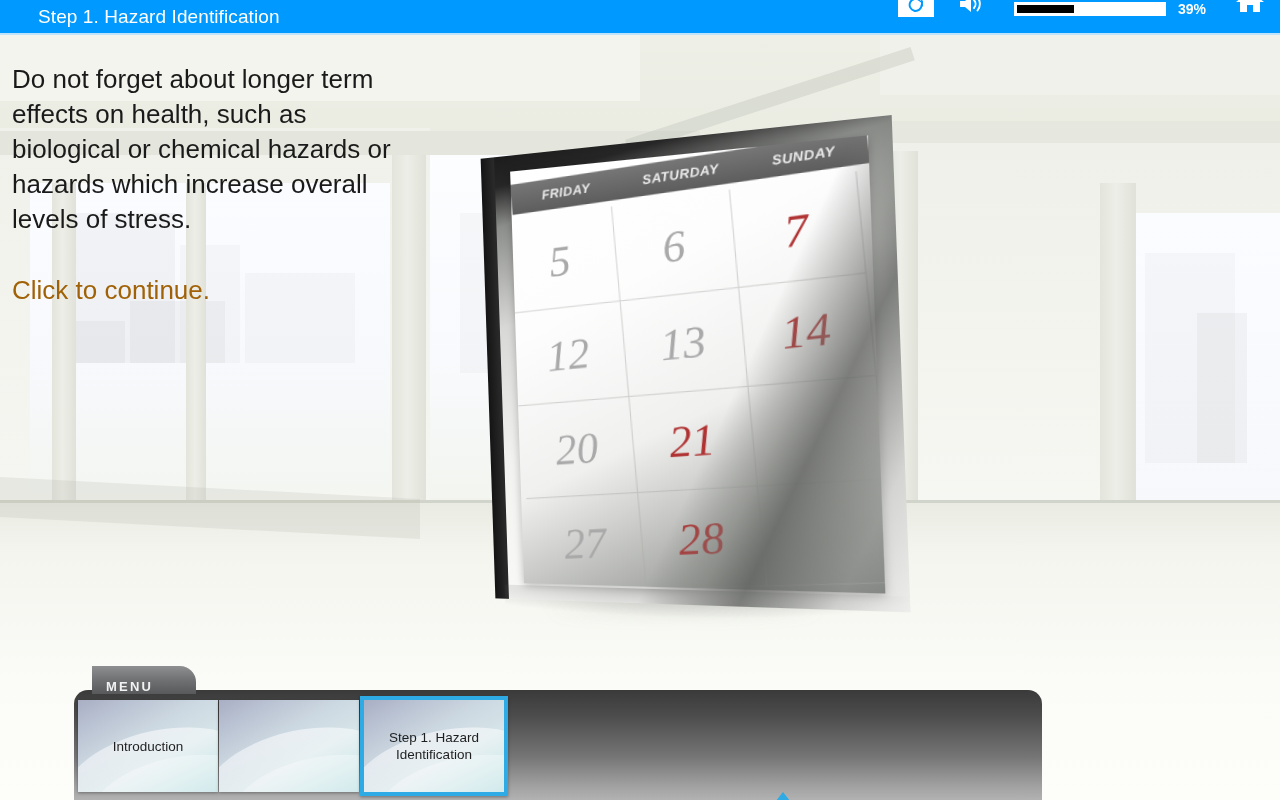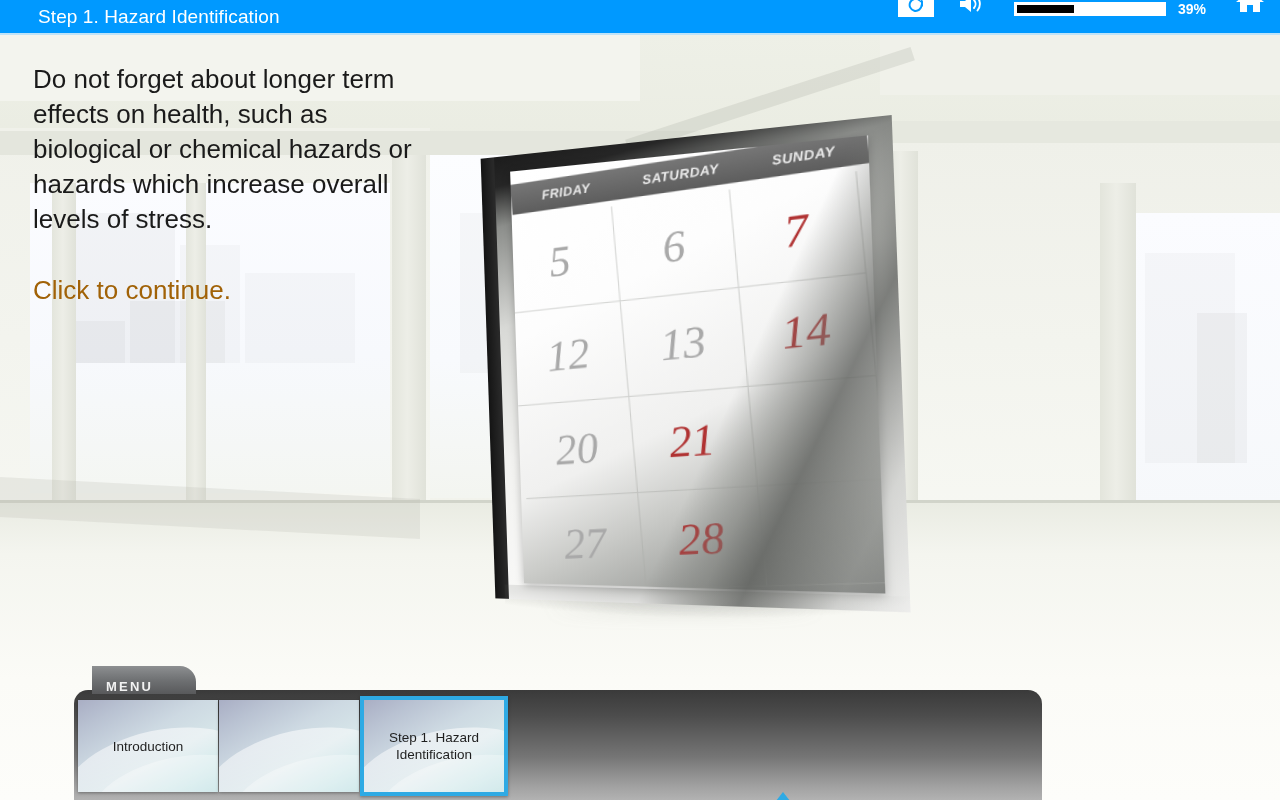--- a/index.html
+++ b/index.html
@@ -155,21 +155,21 @@
   .home-btn {
     width: 44px; height: 33px;
     display: flex; align-items: center; justify-content: center;
     margin-right: 8px;
     cursor: pointer;
   }
 
   
   .slide-text {
     position: absolute;
-    left: 33px; top: 62px;
+    left: 12px; top: 62px;
     width: 400px;
     z-index: 20;
   }
   .body-text {
     font-size: 26px;
     line-height: 35px;
     color: #1a1a1a;
   }
   .continue-text {
     margin-top: 36px;

